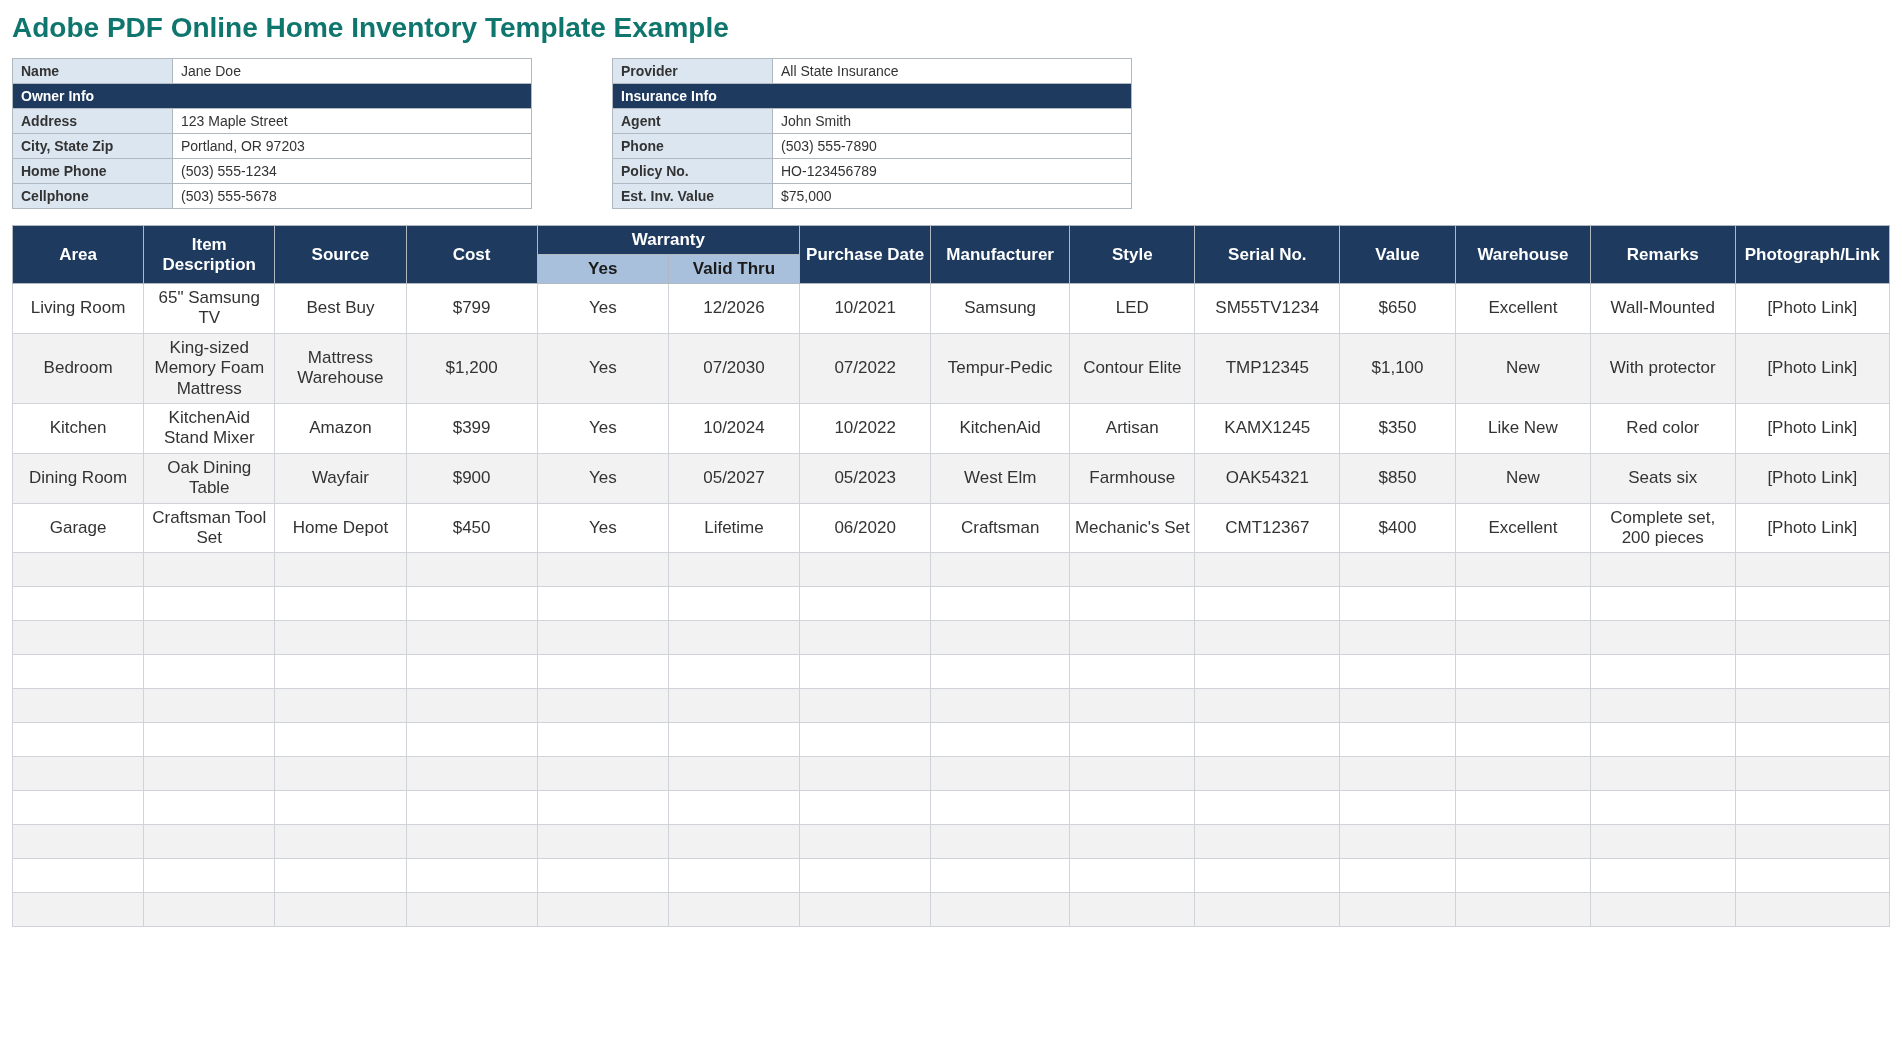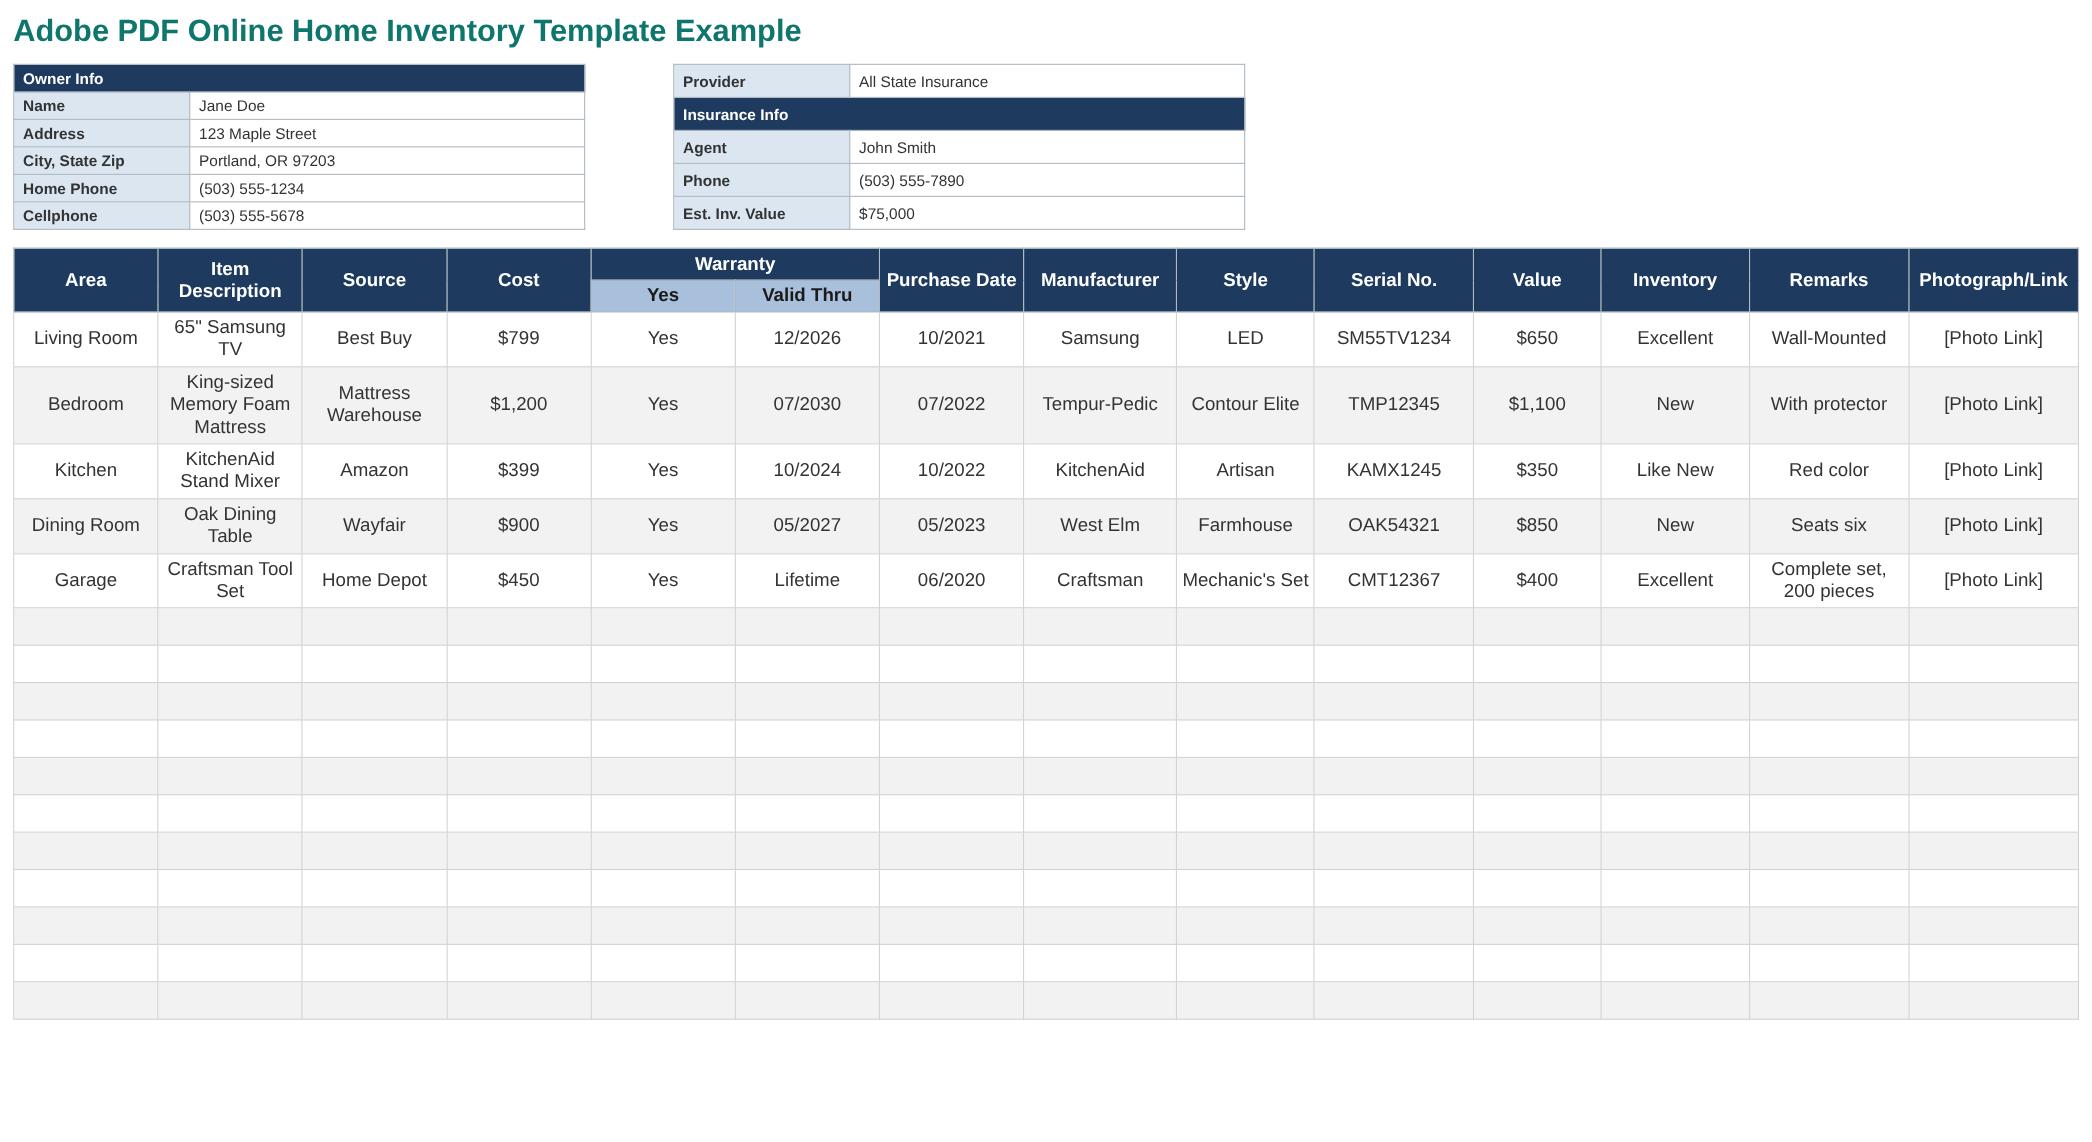--- a/index.html
+++ b/index.html
@@ -95,26 +95,26 @@
 </head>
 <body>
 
 <h1>Adobe PDF Online Home Inventory Template Example</h1>
 
 <div class="info-row">
 
   <table class="info-table">
     <tbody>
         <tr>
+      <td class="label">Name</td>
+      <td class="value">Jane Doe</td>
+    </tr>
+    <tr>
           <th class="section-header" colspan="2">Owner Info</th>
         </tr>
-    <tr>
-      <td class="label">Name</td>
-      <td class="value">Jane Doe</td>
-    </tr>
     <tr>
       <td class="label">Address</td>
       <td class="value">123 Maple Street</td>
     </tr>
     <tr>
       <td class="label">City, State Zip</td>
       <td class="value">Portland, OR 97203</td>
     </tr>
     <tr>
       <td class="label">Home Phone</td>
@@ -136,20 +136,24 @@
     <tr>
           <th class="section-header" colspan="2">Insurance Info</th>
         </tr>
     <tr>
       <td class="label">Agent</td>
       <td class="value">John Smith</td>
     </tr>
     <tr>
       <td class="label">Phone</td>
       <td class="value">(503) 555-7890</td>
+    </tr>
+    <tr>
+      <td class="label">Policy No.</td>
+      <td class="value">HO-123456789</td>
     </tr>
     <tr>
       <td class="label">Est. Inv. Value</td>
       <td class="value">$75,000</td>
     </tr>
   </tbody>
     </table>
 
 </div>
 
@@ -175,21 +179,21 @@
       <th rowspan="2">Area</th>
       <th rowspan="2">Item Description</th>
       <th rowspan="2">Source</th>
       <th rowspan="2">Cost</th>
       <th colspan="2">Warranty</th>
       <th rowspan="2">Purchase Date</th>
       <th rowspan="2">Manufacturer</th>
       <th rowspan="2">Style</th>
       <th rowspan="2">Serial No.</th>
       <th rowspan="2">Value</th>
-      <th rowspan="2">Inventory</th>
+      <th rowspan="2">Warehouse</th>
       <th rowspan="2">Remarks</th>
       <th rowspan="2">Photograph/Link</th>
     </tr>
     <tr>
       <th class="sub">Yes</th>
       <th class="sub">Valid Thru</th>
     </tr>
   </thead>
   <tbody id="inv-body">
   <tr>

